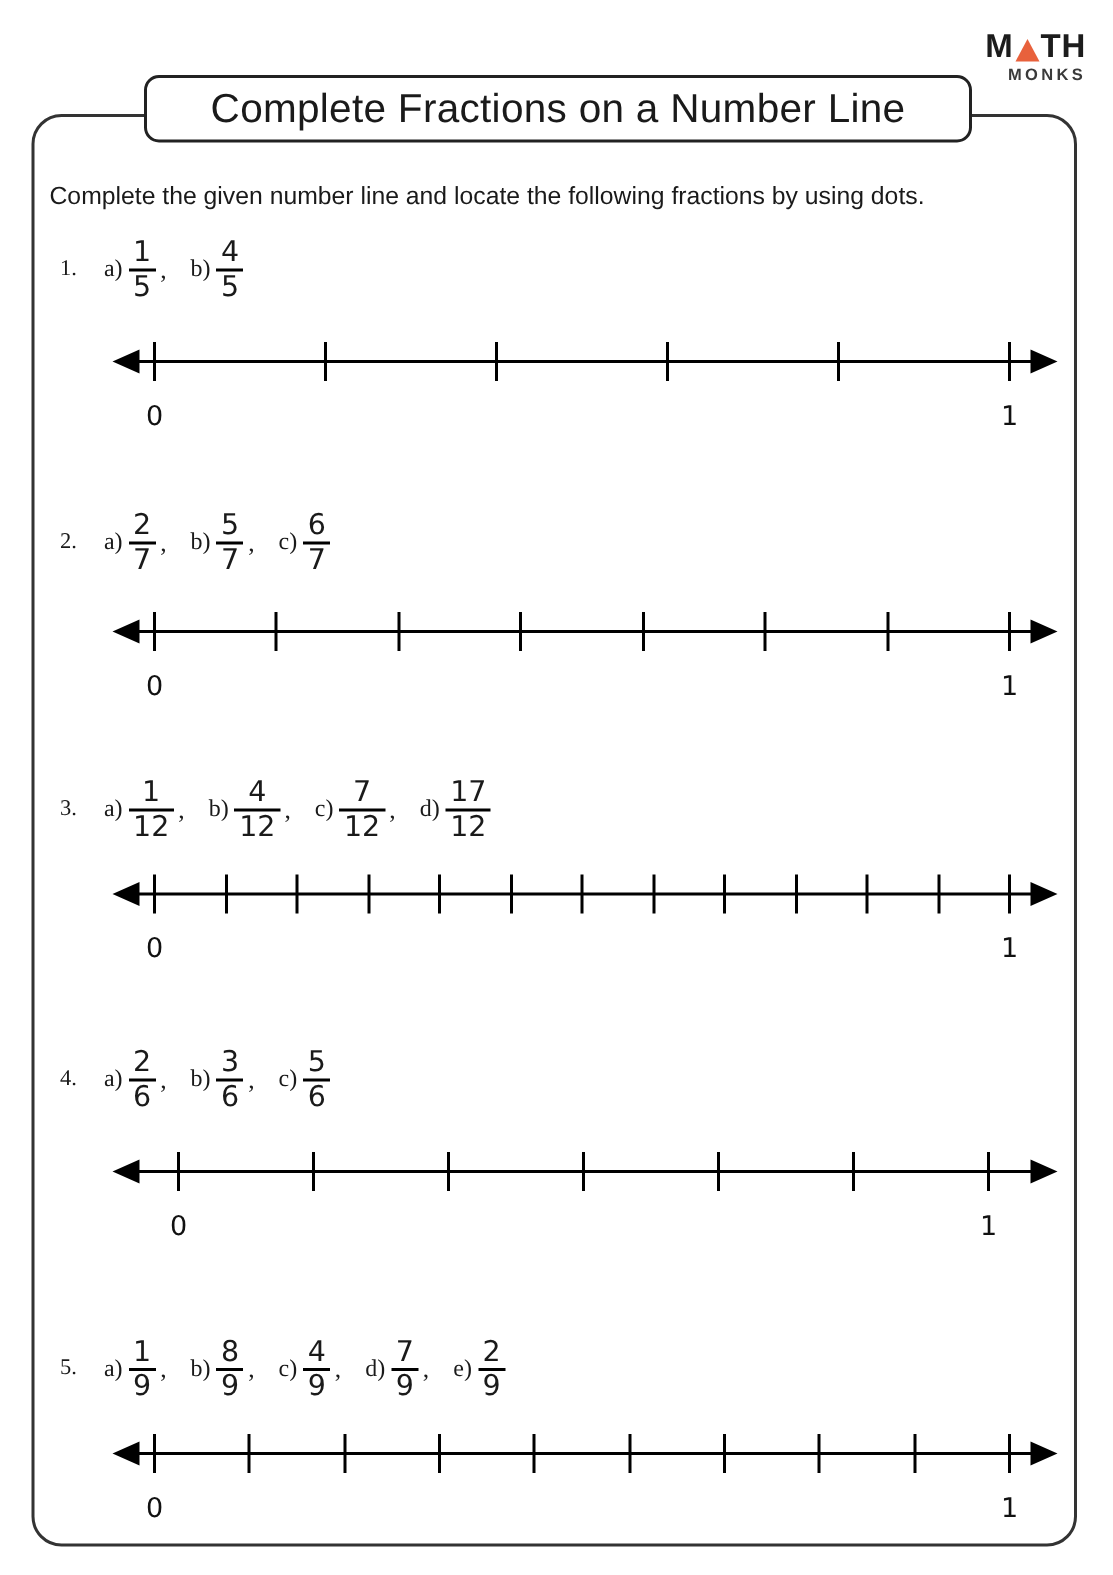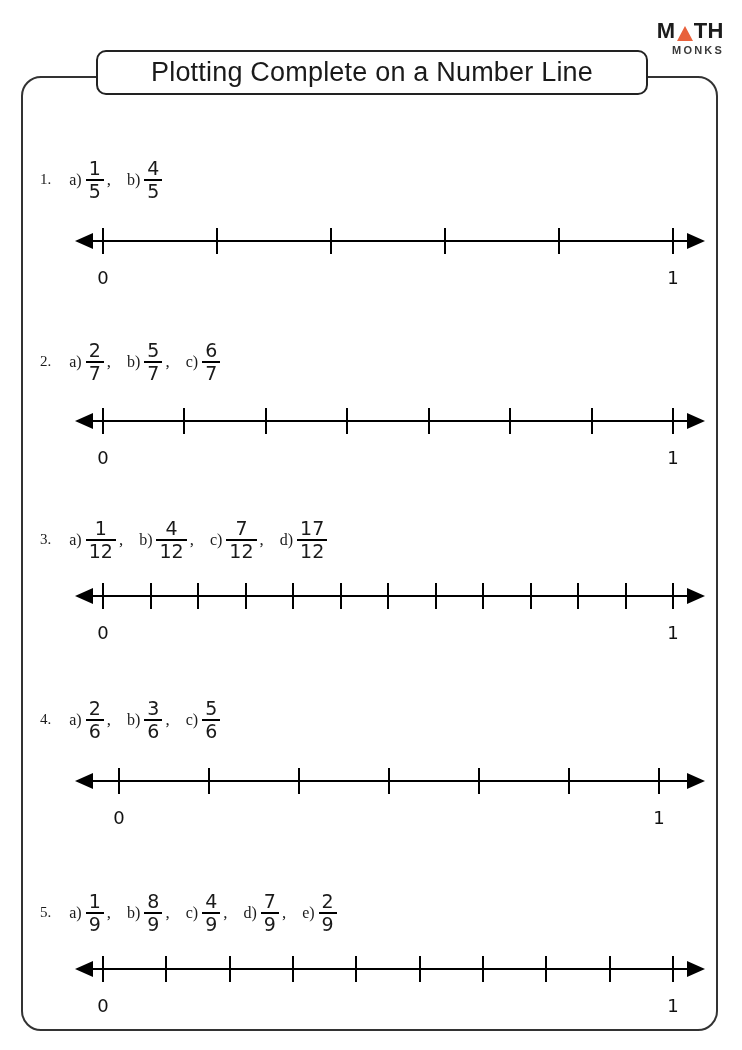--- a/index.html
+++ b/index.html
@@ -64,23 +64,24 @@
   <div class="logo">
     <div class="logo-main">
       <span>M</span>
       <span class="logo-tri" style="border-bottom-color: rgb(232, 97, 60);"></span>
       <span>TH</span>
     </div>
     <div class="logo-sub">MONKS</div>
   </div>
 
   <div class="title-box">
-    <span>Plotting Complete on a Number Line</span>
+    <span>Complete Fractions on a Number Line</span>
   </div>
 
+  <div class="instruction">Complete the given number line and locate the following fractions by using dots.</div>
 
   <div id="problems">
       <div class="problem" style="top: 158px;">
         <div class="p-head">
           <span class="p-num">1.</span>
           <span class="frac-item">
             <span class="f-label">a)</span>
             <span class="frac">
               <span class="f-num">1</span>
               <span class="f-bar"></span>

